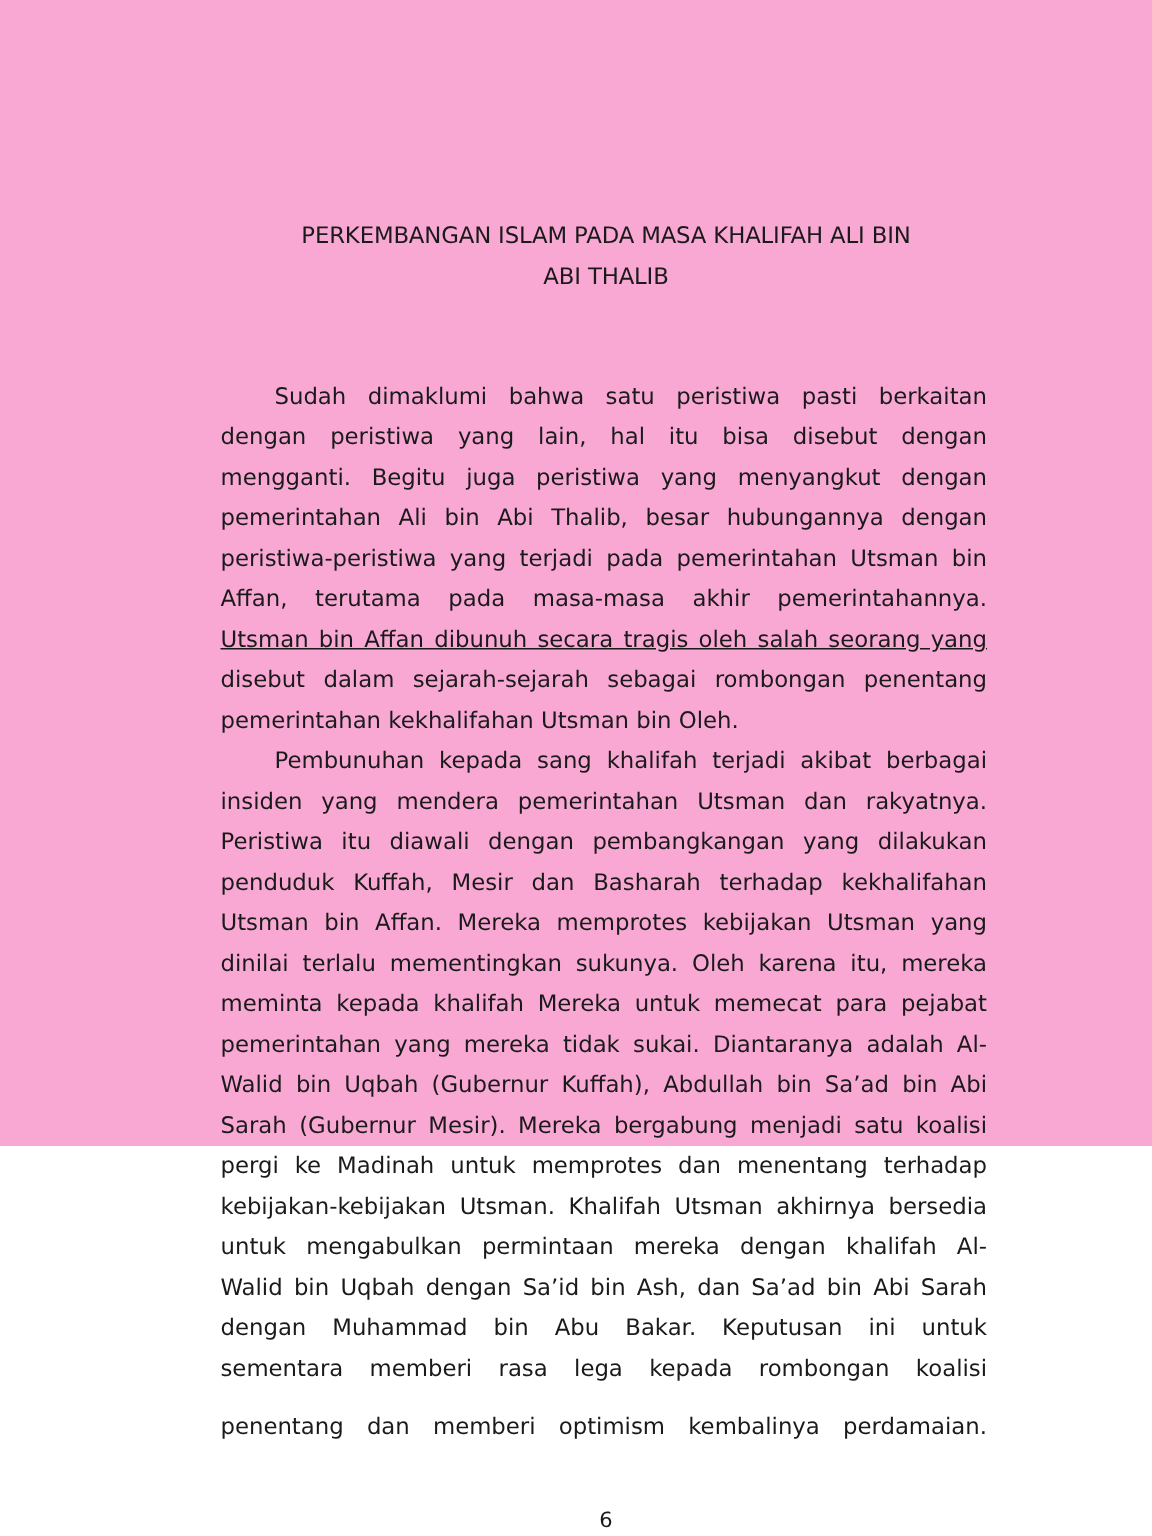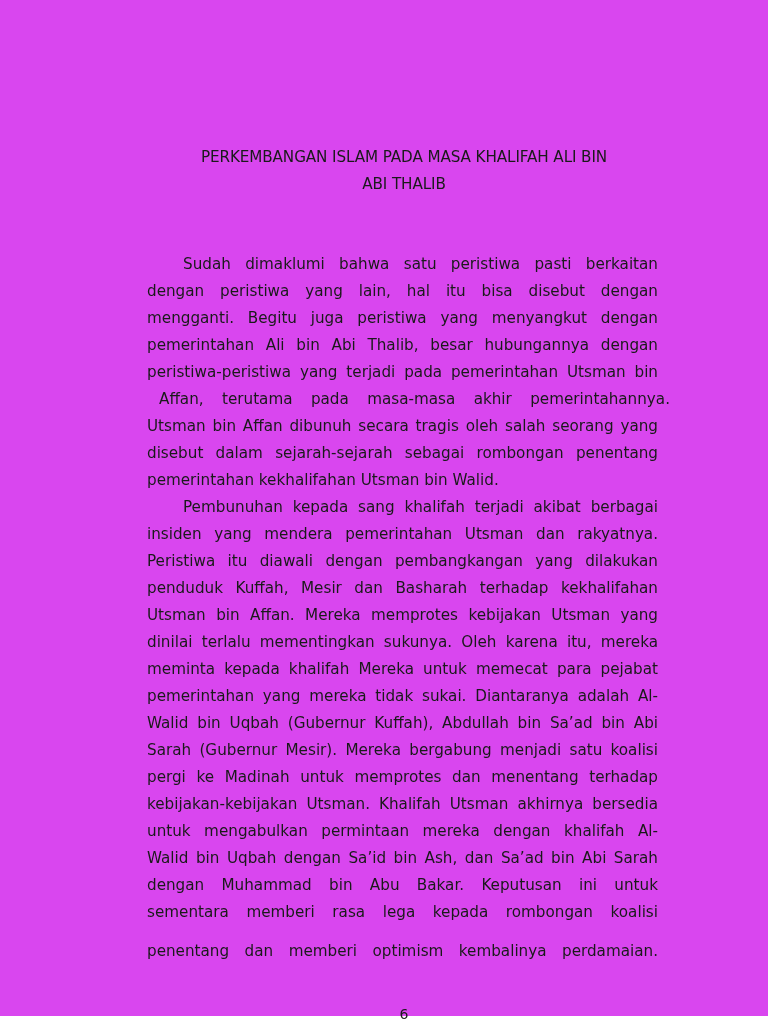--- a/index.html
+++ b/index.html
@@ -12,22 +12,22 @@
       height: 1024px;
       position: relative;
       overflow: hidden;
       font-family: "DejaVu Sans", sans-serif;
       color: #1a1a1a;
     }
     .page {
       position: absolute;
       left: 0; top: 0;
       width: 768px;
-      height: 1016px;
-      background: #d946ef;
+      height: 764px;
+      background: #f9a8d4;
     }
     .title-line {
       position: absolute;
       left: 0;
       width: 808px;
       text-align: center;
       font-size: 15.2px;
       letter-spacing: -0.1px;
       color: #1a1a1a;
     }
@@ -83,24 +83,24 @@
   <div class="title-line" style="top:148px;">PERKEMBANGAN ISLAM PADA MASA KHALIFAH ALI BIN</div>
   <div class="title-line" style="top:175px;">ABI THALIB</div>
 
 
   <div>
     <div class="body-line indent" style="top:254px;">Sudah dimaklumi bahwa satu peristiwa pasti berkaitan</div>
     <div class="body-line" style="top:281px;">dengan peristiwa yang lain, hal itu bisa disebut dengan</div>
     <div class="body-line" style="top:308px;">mengganti. Begitu juga peristiwa yang menyangkut dengan</div>
     <div class="body-line" style="top:335px;">pemerintahan Ali bin Abi Thalib, besar hubungannya dengan</div>
     <div class="body-line" style="top:362px;">peristiwa-peristiwa yang terjadi pada pemerintahan Utsman bin</div>
-    <div class="body-line" style="top:389px;margin-left:12px;">Affan, terutama pada masa-masa akhir pemerintahannya.</div>
-    <div class="body-line" style="top:416px;">Utsman bin Affan dibunuh secara tragis oleh salah seorang yang</div>
+    <div class="body-line" style="top:389px;">Affan, terutama pada masa-masa akhir pemerintahannya.</div>
+    <div class="body-line" style="top:416px;text-decoration:underline;">Utsman bin Affan dibunuh secara tragis oleh salah seorang yang</div>
     <div class="body-line" style="top:443px;">disebut dalam sejarah-sejarah sebagai rombongan penentang</div>
-    <div class="body-line last" style="top:470px;">pemerintahan kekhalifahan Utsman bin Walid.</div>
+    <div class="body-line last" style="top:470px;">pemerintahan kekhalifahan Utsman bin Oleh.</div>
   </div>
 
   <div>
     <div class="body-line indent" style="top:497px;">Pembunuhan kepada sang khalifah terjadi akibat berbagai</div>
     <div class="body-line" style="top:524px;">insiden yang mendera pemerintahan Utsman dan rakyatnya.</div>
     <div class="body-line" style="top:551px;">Peristiwa itu diawali dengan pembangkangan yang dilakukan</div>
     <div class="body-line" style="top:578px;">penduduk Kuffah, Mesir dan Basharah terhadap kekhalifahan</div>
     <div class="body-line" style="top:605px;">Utsman bin Affan. Mereka memprotes kebijakan Utsman yang</div>
     <div class="body-line" style="top:632px;">dinilai terlalu mementingkan sukunya. Oleh karena itu, mereka</div>
     <div class="body-line" style="top:659px;">meminta kepada khalifah Mereka untuk memecat para pejabat</div>

